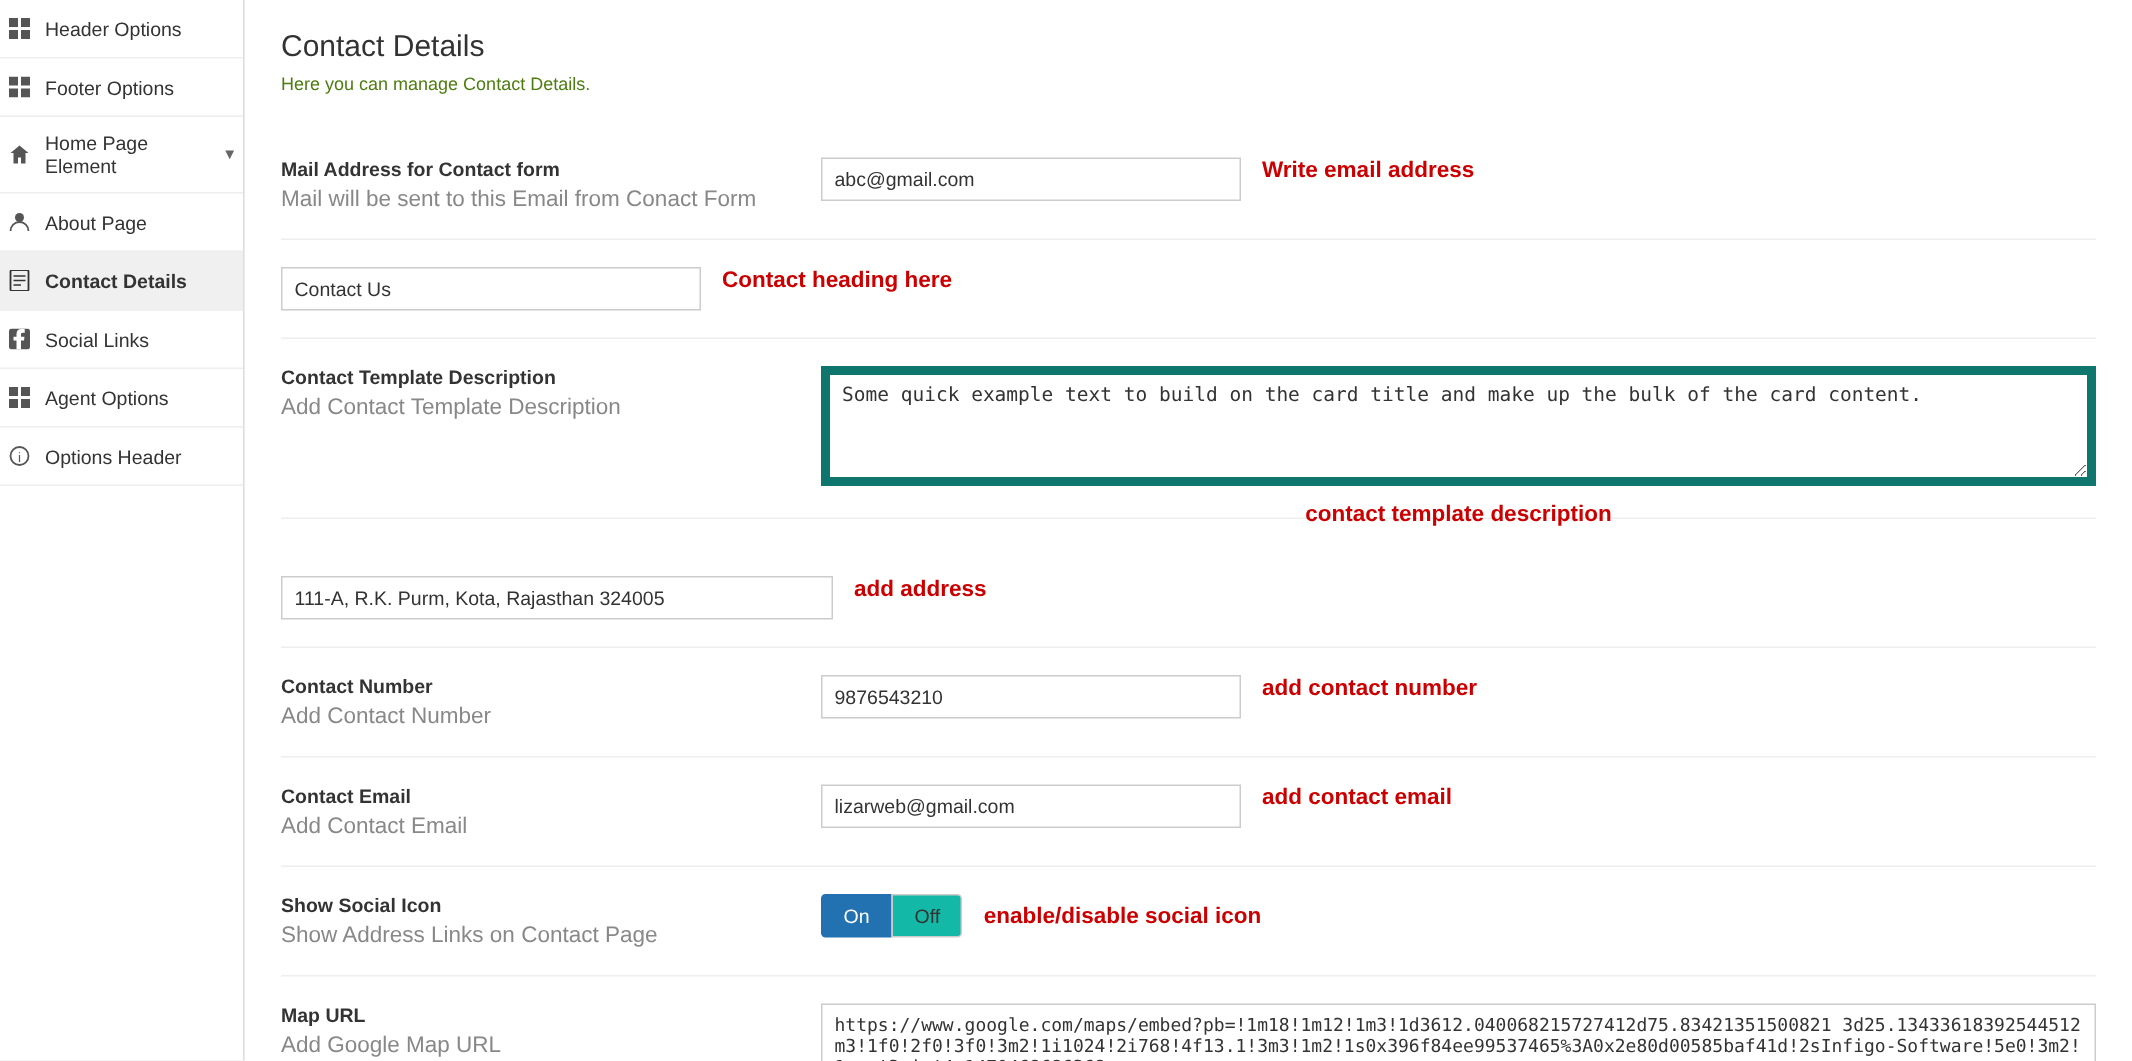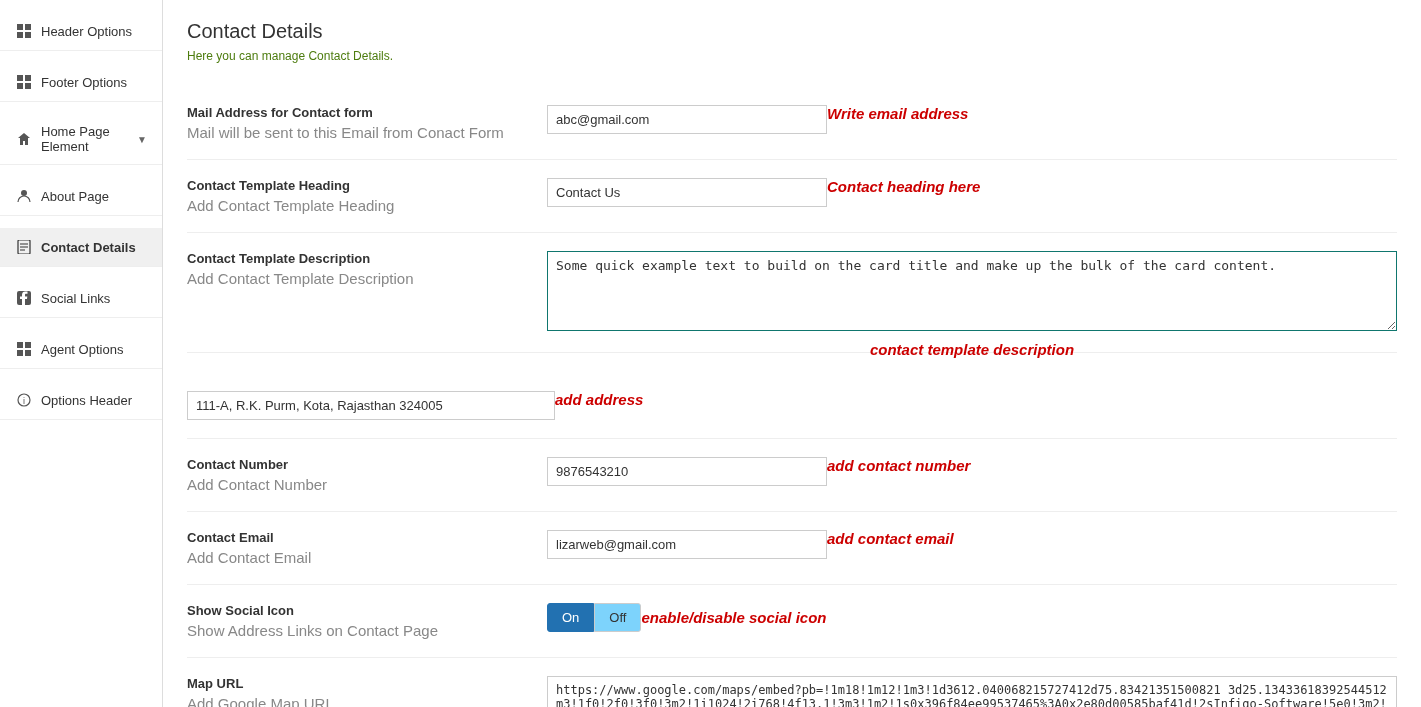--- a/index.html
+++ b/index.html
@@ -10,27 +10,26 @@
       width: 163px;
       background: #fff;
       border-right: 1px solid #ddd;
       flex-shrink: 0;
       display: flex;
       flex-direction: column;
     }
     .sidebar-item {
       display: flex;
       align-items: center;
-      padding: 10px 15px;
+      padding: 10px 4px;
       cursor: pointer;
       border-bottom: 1px solid #eee;
       color: #333;
       font-size: 13px;
       gap: 8px;
-      margin-top: 12px;
     }
     .sidebar-item.active { background: #f0f0f0; font-weight: bold; }
     .sidebar-icon {
       width: 18px;
       height: 18px;
       display: inline-flex;
       align-items: center;
       justify-content: center;
       flex-shrink: 0;
     }
@@ -80,64 +79,64 @@
     }
     .form-sublabel {
       font-size: 15px;
       color: #888;
     }
 
     .form-input-col {
       flex: 1;
       display: flex;
       align-items: flex-start;
+      gap: 14px;
     }
 
     input[type="text"] {
       border: 1px solid #ccc;
       padding: 6px 8px;
       font-size: 13px;
       color: #333;
       width: 280px;
       background: #fff;
       outline: none;
     }
 
     textarea {
-      border: 1px solid #0f766e;
+      border: 6px solid #0f766e;
       padding: 6px 8px;
       font-size: 13px;
       color: #333;
       width: 100%;
       height: 80px;
       resize: vertical;
       outline: none;
       background: #fff;
     }
 
     .annotation {
       color: #cc0000;
       font-size: 15px;
       font-weight: bold;
-      font-style: italic;
       white-space: nowrap;
     }
 
     
     .toggle-group {
       display: flex;
       align-items: center;
       gap: 0;
     }
     .toggle-btn {
       padding: 6px 14px;
       border: 1px solid #ccc;
       font-size: 13px;
       cursor: pointer;
-      background: #7dd3fc;
+      background: #14b8a6;
       color: #333;
     }
     .toggle-btn.active-on {
       background: #2271b1;
       color: #fff;
       border-color: #2271b1;
     }
     .toggle-btn:first-child { border-radius: 3px 0 0 3px; }
     .toggle-btn:last-child { border-radius: 0 3px 3px 0; }
 
@@ -254,24 +253,20 @@
       <div class="form-label">Mail Address for Contact form</div>
       <div class="form-sublabel">Mail will be sent to this Email from Conact Form</div>
     </div>
     <div class="form-input-col">
       <input type="text" value="abc@gmail.com" style="">
       <span class="annotation">Write email address</span>
     </div>
   </div>
 
   <div class="form-row">
-    <div class="form-label-col">
-      <div class="form-label">Contact Template Heading</div>
-      <div class="form-sublabel">Add Contact Template Heading</div>
-    </div>
     <div class="form-input-col">
       <input type="text" value="Contact Us" style="">
       <span class="annotation">Contact heading here</span>
     </div>
   </div>
 
   <div class="form-row">
     <div class="form-label-col">
       <div class="form-label">Contact Template Description</div>
       <div class="form-sublabel">Add Contact Template Description</div>

